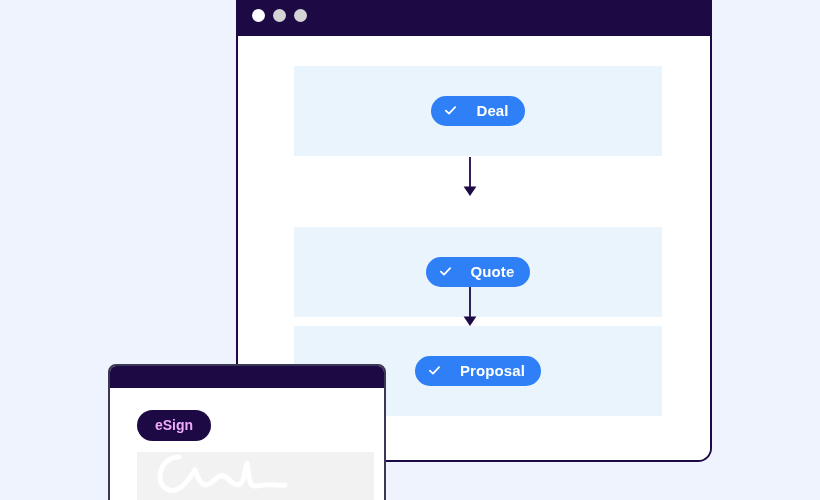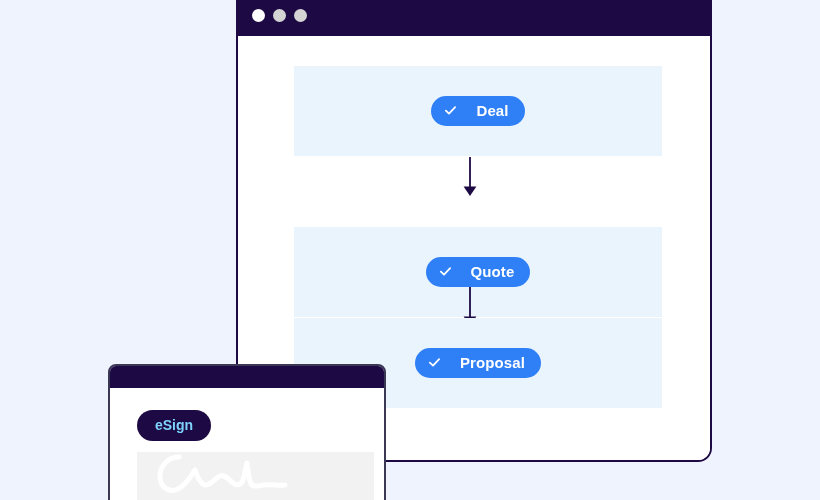--- a/index.html
+++ b/index.html
@@ -67,21 +67,21 @@
     left: 56px;
     width: 368px;
     height: 90px;
     background: #e9f4fd;
     display: flex;
     align-items: center;
     justify-content: center;
   }
   .row-1 { top: 30px; }
   .row-2 { top: 160px; margin-top: 31px; }
-  .row-3 { top: 282px; }
+  .row-3 { top: 290px; }
 
   .pill {
     display: inline-flex;
     align-items: center;
     gap: 19px;
     background: #2f7ff6;
     color: #ffffff;
     border-radius: 999px;
     padding: 7px 16px 8px 13px;
     font-size: 15px;
@@ -125,21 +125,21 @@
   .front-body {
     position: absolute;
     left: 0; top: 22px; right: 0; bottom: 0;
     background: #ffffff;
   }
   .pill-esign {
     position: absolute;
     left: 27px;
     top: 22px;
     background: #1d0943;
-    color: #7dd3fc;
+    color: #f0abfc;
     border-radius: 999px;
     padding: 8px 18px 9px 18px;
     font-size: 14px;
     font-weight: bold;
     line-height: 1;
   }
   .sign-box {
     position: absolute;
     left: 27px;
     top: 64px;

